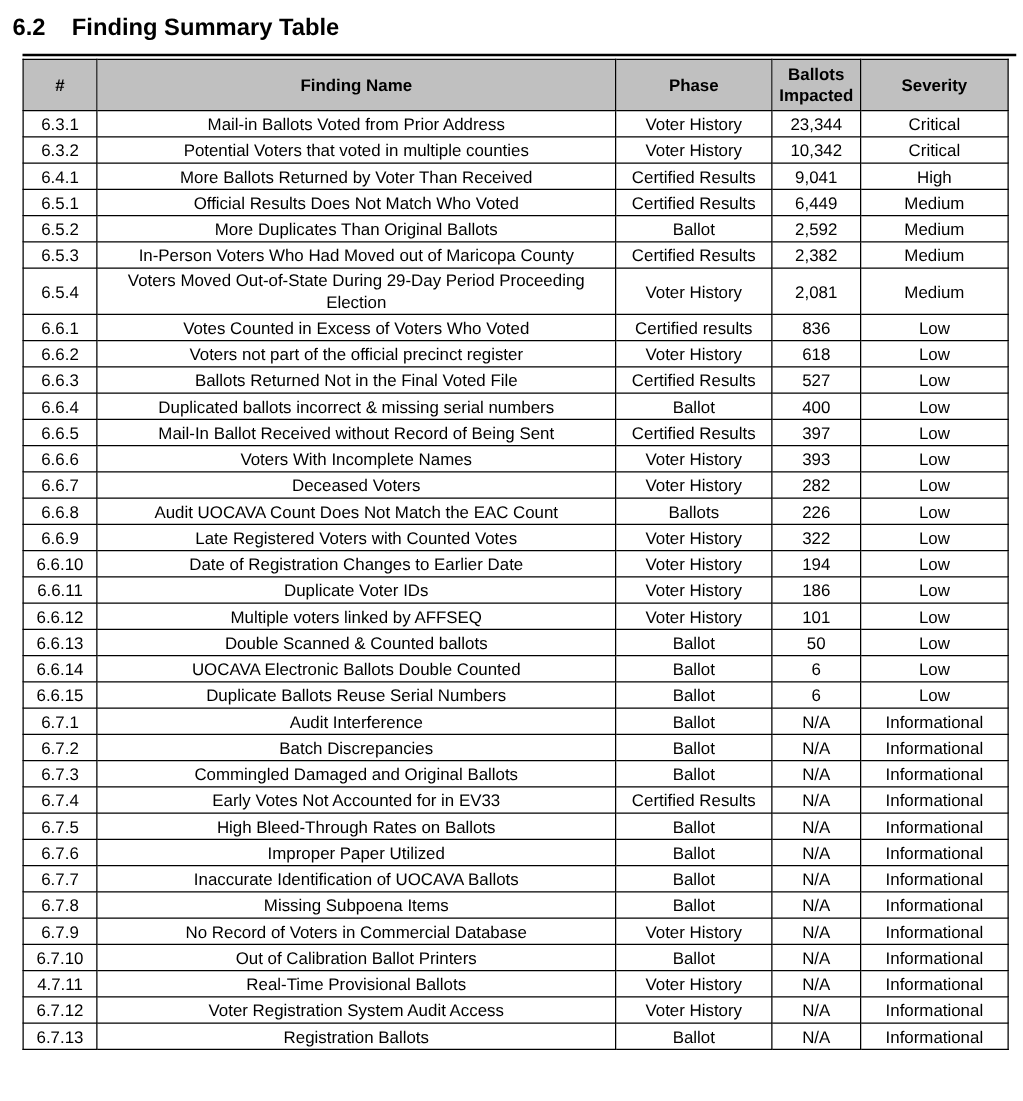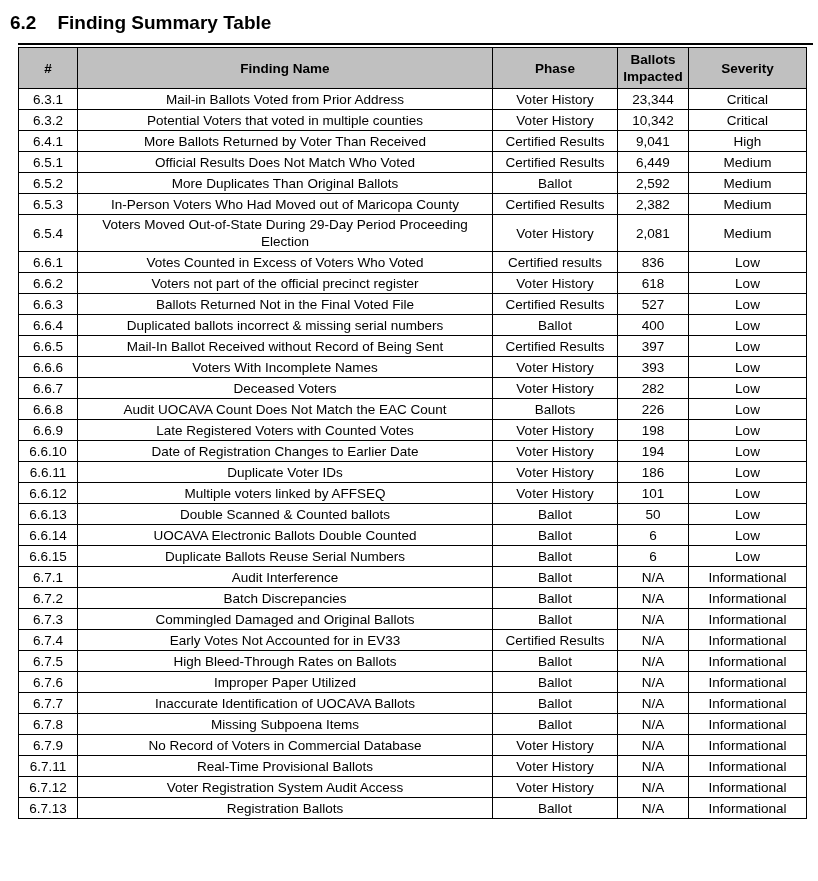--- a/index.html
+++ b/index.html
@@ -191,21 +191,21 @@
     <td>6.6.8</td>
     <td>Audit UOCAVA Count Does Not Match the EAC Count</td>
     <td>Ballots</td>
     <td>226</td>
     <td>Low</td>
   </tr>
         <tr>
     <td>6.6.9</td>
     <td>Late Registered Voters with Counted Votes</td>
     <td>Voter History</td>
-    <td>198</td>
+    <td>322</td>
     <td>Low</td>
   </tr>
         <tr>
     <td>6.6.10</td>
     <td>Date of Registration Changes to Earlier Date</td>
     <td>Voter History</td>
     <td>194</td>
     <td>Low</td>
   </tr>
         <tr>
@@ -300,21 +300,28 @@
     <td>Informational</td>
   </tr>
         <tr>
     <td>6.7.9</td>
     <td>No Record of Voters in Commercial Database</td>
     <td>Voter History</td>
     <td>N/A</td>
     <td>Informational</td>
   </tr>
         <tr>
-    <td>6.7.11</td>
+    <td>6.7.10</td>
+    <td>Out of Calibration Ballot Printers</td>
+    <td>Ballot</td>
+    <td>N/A</td>
+    <td>Informational</td>
+  </tr>
+        <tr>
+    <td>4.7.11</td>
     <td>Real-Time Provisional Ballots</td>
     <td>Voter History</td>
     <td>N/A</td>
     <td>Informational</td>
   </tr>
         <tr>
     <td>6.7.12</td>
     <td>Voter Registration System Audit Access</td>
     <td>Voter History</td>
     <td>N/A</td>

